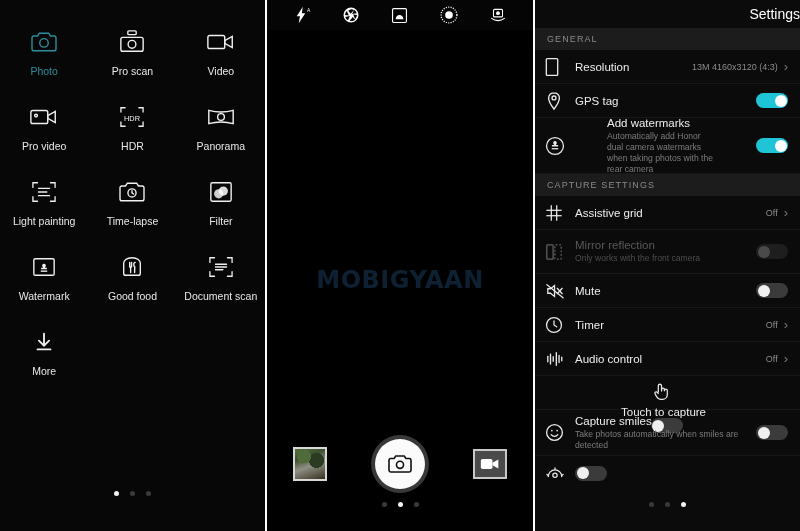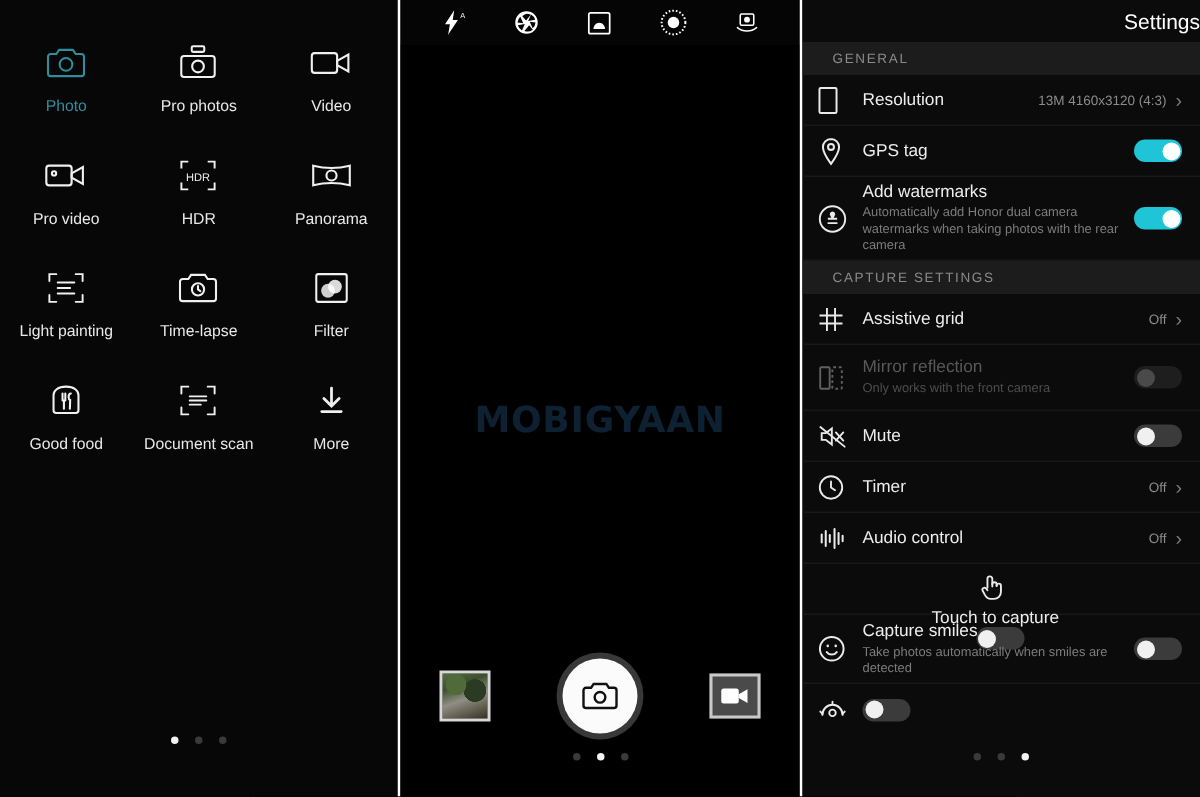--- a/index.html
+++ b/index.html
@@ -84,21 +84,21 @@
 
   
   #settings-panel { width:265px; background:#0b0b0b; }
   .set-header {
     height:28px; display:flex; align-items:center; justify-content:flex-end;
     background:#0b0b0b;
   }
   .set-title { font-size:14px; color:#fff; }
   .sec-head {
     height:22px; display:flex; align-items:center;
-    padding-left:20px; background:#1c1c1c;
+    padding-left:12px; background:#1c1c1c;
     font-size:9px; letter-spacing:1.1px; color:#8a8a8a;
   }
   .srow {
     display:flex; align-items:center; padding:0 12px 0 10px;
     border-bottom:1px solid #181818; position:relative;
   }
   .srow .s-ico { width:30px; flex:0 0 30px; display:flex; align-items:center; justify-content:flex-start; }
   .srow .s-body { flex:1 1 auto; min-width:0; padding-right:6px; }
   .s-label { font-size:11.5px; color:#ededed; }
   .s-sub { font-size:8.6px; color:#7c7c7c; line-height:11px; margin-top:2px; }
@@ -140,21 +140,21 @@
     </div>
 
     <div class="mode-cell">
       <div class="mode-ico">
         <svg width="28" height="26" viewBox="0 0 30 28" fill="none" stroke="#f0f0f0" stroke-width="1.5">
           <rect x="10.5" y="2" width="9" height="4" rx="1"></rect>
           <path d="M3 11a2 2 0 0 1 2-2h20a2 2 0 0 1 2 2v11a2 2 0 0 1-2 2H5a2 2 0 0 1-2-2z"></path>
           <circle cx="15" cy="16.5" r="4.2"></circle>
         </svg>
       </div>
-      <div class="mode-label">Pro photos</div>
+      <div class="mode-label">Pro scan</div>
     </div>
 
     <div class="mode-cell">
       <div class="mode-ico">
         <svg width="30" height="22" viewBox="0 0 32 22" fill="none" stroke="#f0f0f0" stroke-width="1.5">
           <rect x="2" y="4" width="18" height="14" rx="2"></rect>
           <path d="M20 9.5l8-4.5v12l-8-4.5z"></path>
         </svg>
       </div>
       <div class="mode-label">Video</div>
@@ -216,20 +216,30 @@
       <div class="mode-ico">
         <svg width="26" height="24" viewBox="0 0 28 26" fill="none" stroke="#f0f0f0" stroke-width="1.5">
           <rect x="3" y="3" width="22" height="20" rx="1.5"></rect>
           <circle cx="11.5" cy="15" r="5" fill="#cfcfcf" stroke="none"></circle>
           <circle cx="16.5" cy="12" r="5" fill="#ffffff" stroke="none" opacity=".85"></circle>
         </svg>
       </div>
       <div class="mode-label">Filter</div>
     </div>
 
+    <div class="mode-cell">
+      <div class="mode-ico">
+        <svg width="26" height="24" viewBox="0 0 28 26" fill="none" stroke="#f0f0f0" stroke-width="1.5">
+          <rect x="3" y="4" width="22" height="18" rx="1.5"></rect>
+          <path d="M14 9.5a2 2 0 0 1 1.6 3.2l-.6 1.1h2.2v1.6H10.8v-1.6H13l-.6-1.1A2 2 0 0 1 14 9.5z" fill="#f0f0f0" stroke="none"></path>
+          <line x1="10.5" y1="17.5" x2="17.5" y2="17.5"></line>
+        </svg>
+      </div>
+      <div class="mode-label">Watermark</div>
+    </div>
 
     <div class="mode-cell">
       <div class="mode-ico">
         <svg width="24" height="24" viewBox="0 0 26 26" fill="none" stroke="#f0f0f0" stroke-width="1.5">
           <path d="M4 9c0-3 3-6 9-6s9 3 9 6v11a2 2 0 0 1-2 2H6a2 2 0 0 1-2-2z"></path>
           <path d="M10.5 8v5M12.5 8v5M11.5 13v6" stroke-linecap="round"></path>
           <path d="M16.5 8c-1 0-1.6 1.2-1.6 2.6 0 1 .5 1.8 1.1 2l-.2 6.4" stroke-linecap="round"></path>
         </svg>
       </div>
       <div class="mode-label">Good food</div>
@@ -364,21 +374,21 @@
     <div class="s-body">
       <div class="s-label">GPS tag</div>
     </div>
     <div class="right-side">
       <div class="toggle on">
           <span class="knob"></span>
         </div>
     </div>
   </div>
 
-  <div class="srow" style="height:56px;">
+  <div class="srow" style="height:56px;gap:32px;">
     <div class="s-ico">
       <svg width="20" height="20" viewBox="0 0 22 22" fill="none" stroke="#eaeaea" stroke-width="1.4">
         <circle cx="11" cy="11" r="9.3"></circle>
         <path d="M11 5.5a2 2 0 0 1 1.6 3.2l-.7 1.3h2.5v1.5H7.6V10h2.5l-.7-1.3A2 2 0 0 1 11 5.5z" fill="#eaeaea" stroke="none"></path>
         <line x1="7.4" y1="14" x2="14.6" y2="14"></line>
       </svg>
     </div>
     <div class="s-body">
       <div class="s-label">Add watermarks</div>
       <div class="s-sub">Automatically add Honor dual camera watermarks when taking photos with the rear camera</div>

